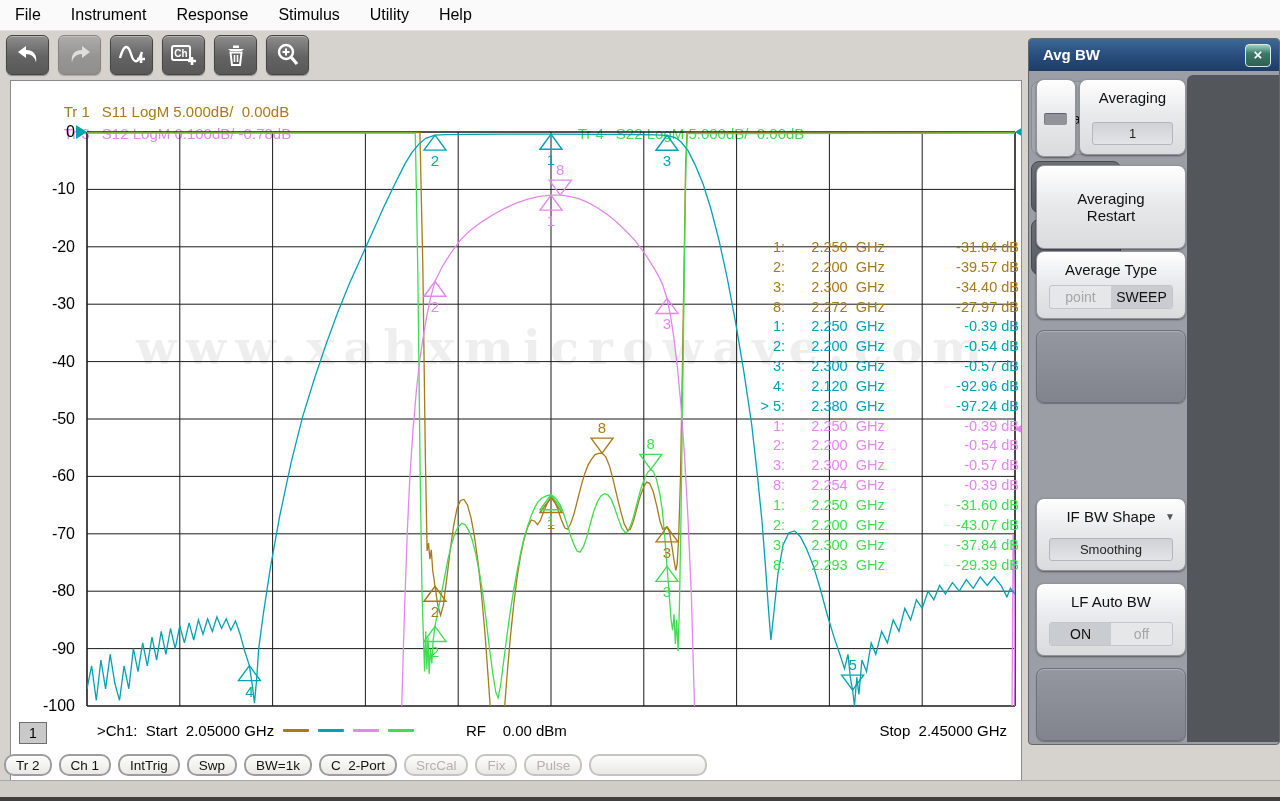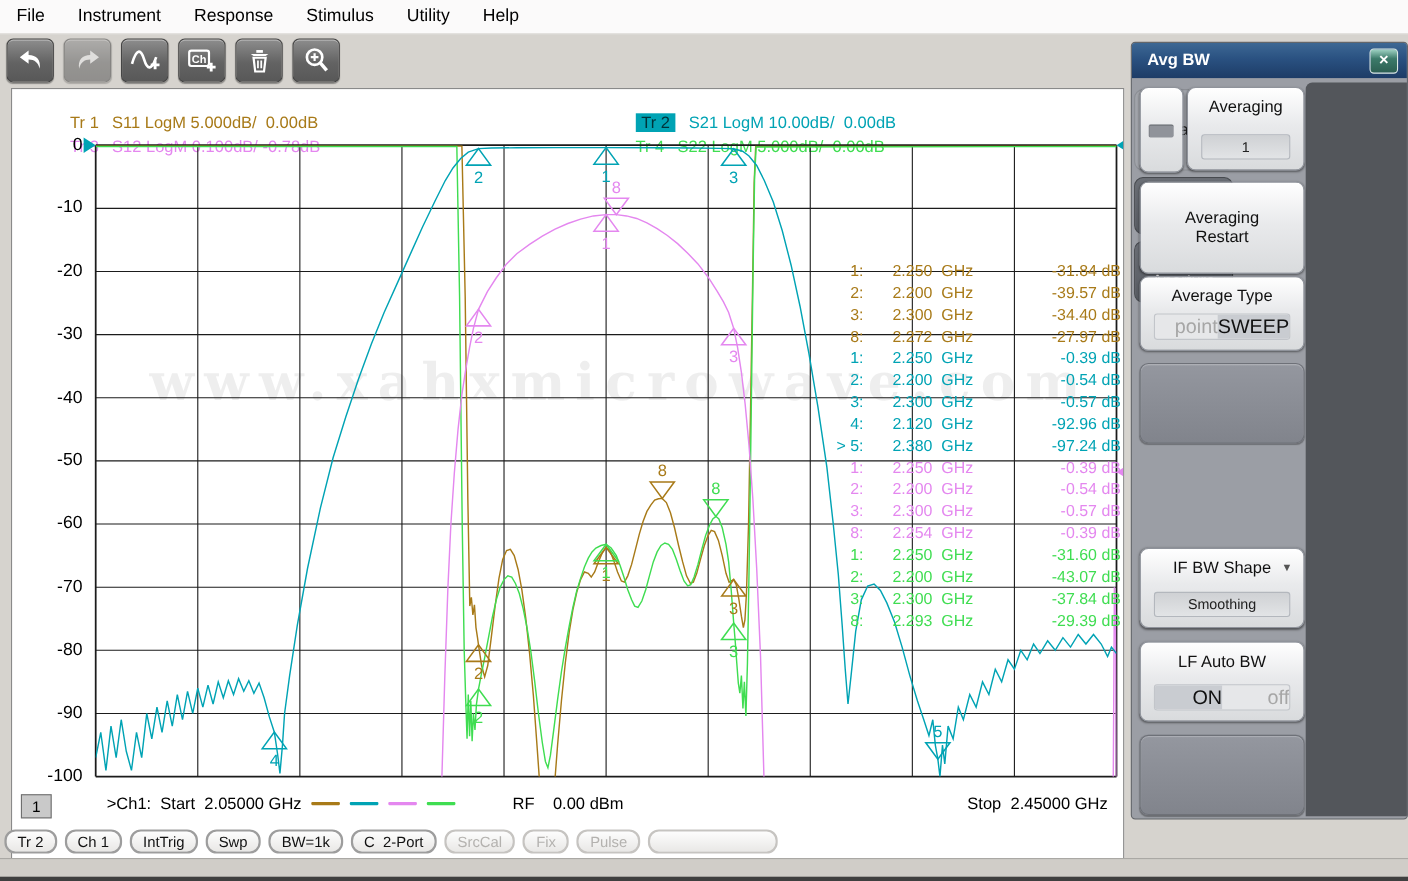--- a/index.html
+++ b/index.html
@@ -57,21 +57,21 @@
         border:1px solid #8f939b;box-shadow:0 1px 2px rgba(0,0,0,.45);
         color:#111;font-size:15px;text-align:center;}
   .pbtn .plabel{display:block;margin-top:9px;white-space:pre-line;}
   .pbtn.center{display:flex;align-items:center;justify-content:center;}
   .pbtn.blank{background:linear-gradient(180deg,#94979f,#81848c);border-color:#6e7178;box-shadow:inset 0 1px 1px rgba(255,255,255,.25),0 1px 1px rgba(0,0,0,.3);}
   .pval{position:absolute;left:12px;right:12px;bottom:9px;height:21px;border-radius:3px;
         background:linear-gradient(180deg,#cfd1d4,#e2e4e6);border:1px solid #b3b7bd;
         font-size:13px;line-height:21px;color:#222;}
   .ptoggle{position:absolute;left:12px;right:12px;bottom:9px;height:22px;border-radius:3px;display:flex;
            background:#e6e7e9;border:1px solid #c2c5ca;overflow:hidden;}
-  .ptoggle span{flex:1;font-size:18px;line-height:22px;color:#a6a6a6;text-align:right;}
+  .ptoggle span{flex:1;font-size:14px;line-height:22px;color:#a6a6a6;}
   .ptoggle span.sel{background:#c9ccd1;color:#111;}
   .ddl{position:absolute;right:10px;top:12px;font-size:10px;color:#555;}
   
   #small-toggle{position:absolute;left:7px;top:40px;width:38px;height:76px;border-radius:8px;
                 background:linear-gradient(180deg,#ffffff,#e9eaec 45%,#d9dbdd);border:1px solid #8f939b;
                 box-shadow:0 1px 2px rgba(0,0,0,.45);}
   #small-toggle .pill{position:absolute;left:7px;top:33px;width:22px;height:11px;border-radius:2px;
                 background:#90939a;border-top:1px solid #5f6268;border-left:1px solid #77797f;}
   
   #statusbar{position:absolute;left:0px;top:752px;width:1280px;height:25px;display:flex;gap:7px;padding-left:4px;align-items:center;}
@@ -144,23 +144,20 @@
             <path d="M7.5 10 h7 M11 6.5 v7" stroke="#fff" stroke-width="2"></path>
             <path d="M16 15 L22 22" stroke="#fff" stroke-width="3.2"></path>
           </svg>
       </span>
     </div>
   </div>
 
   <div id="chart">
     <div class="trace-slot" style="left: 28px; top: 5px; color: rgb(168, 122, 24);">
       <span class="tid">Tr 1</span><span>S11 LogM 5.000dB/  0.00dB</span>
-    </div>
-    <div class="trace-slot" style="left: 542px; top: 5px; color: rgb(0, 163, 180);">
-      <span class="tid badge" style="background: rgb(0, 163, 180); color: rgb(0, 51, 58);">Tr 2</span><span>S21 LogM 10.00dB/  0.00dB</span>
     </div>
     <div class="trace-slot" style="left: 28px; top: 27px; color: rgb(228, 135, 239);">
       <span class="tid">Tr 3</span><span>S12 LogM 0.100dB/ -0.78dB</span>
     </div>
     <div class="trace-slot" style="left: 542px; top: 27px; color: rgb(63, 221, 81);">
       <span class="tid">Tr 4</span><span>S22 LogM 5.000dB/  0.00dB</span>
     </div>
 
     <div id="yticks">
         <div style="left: 20px; top: 42px;">0</div>

